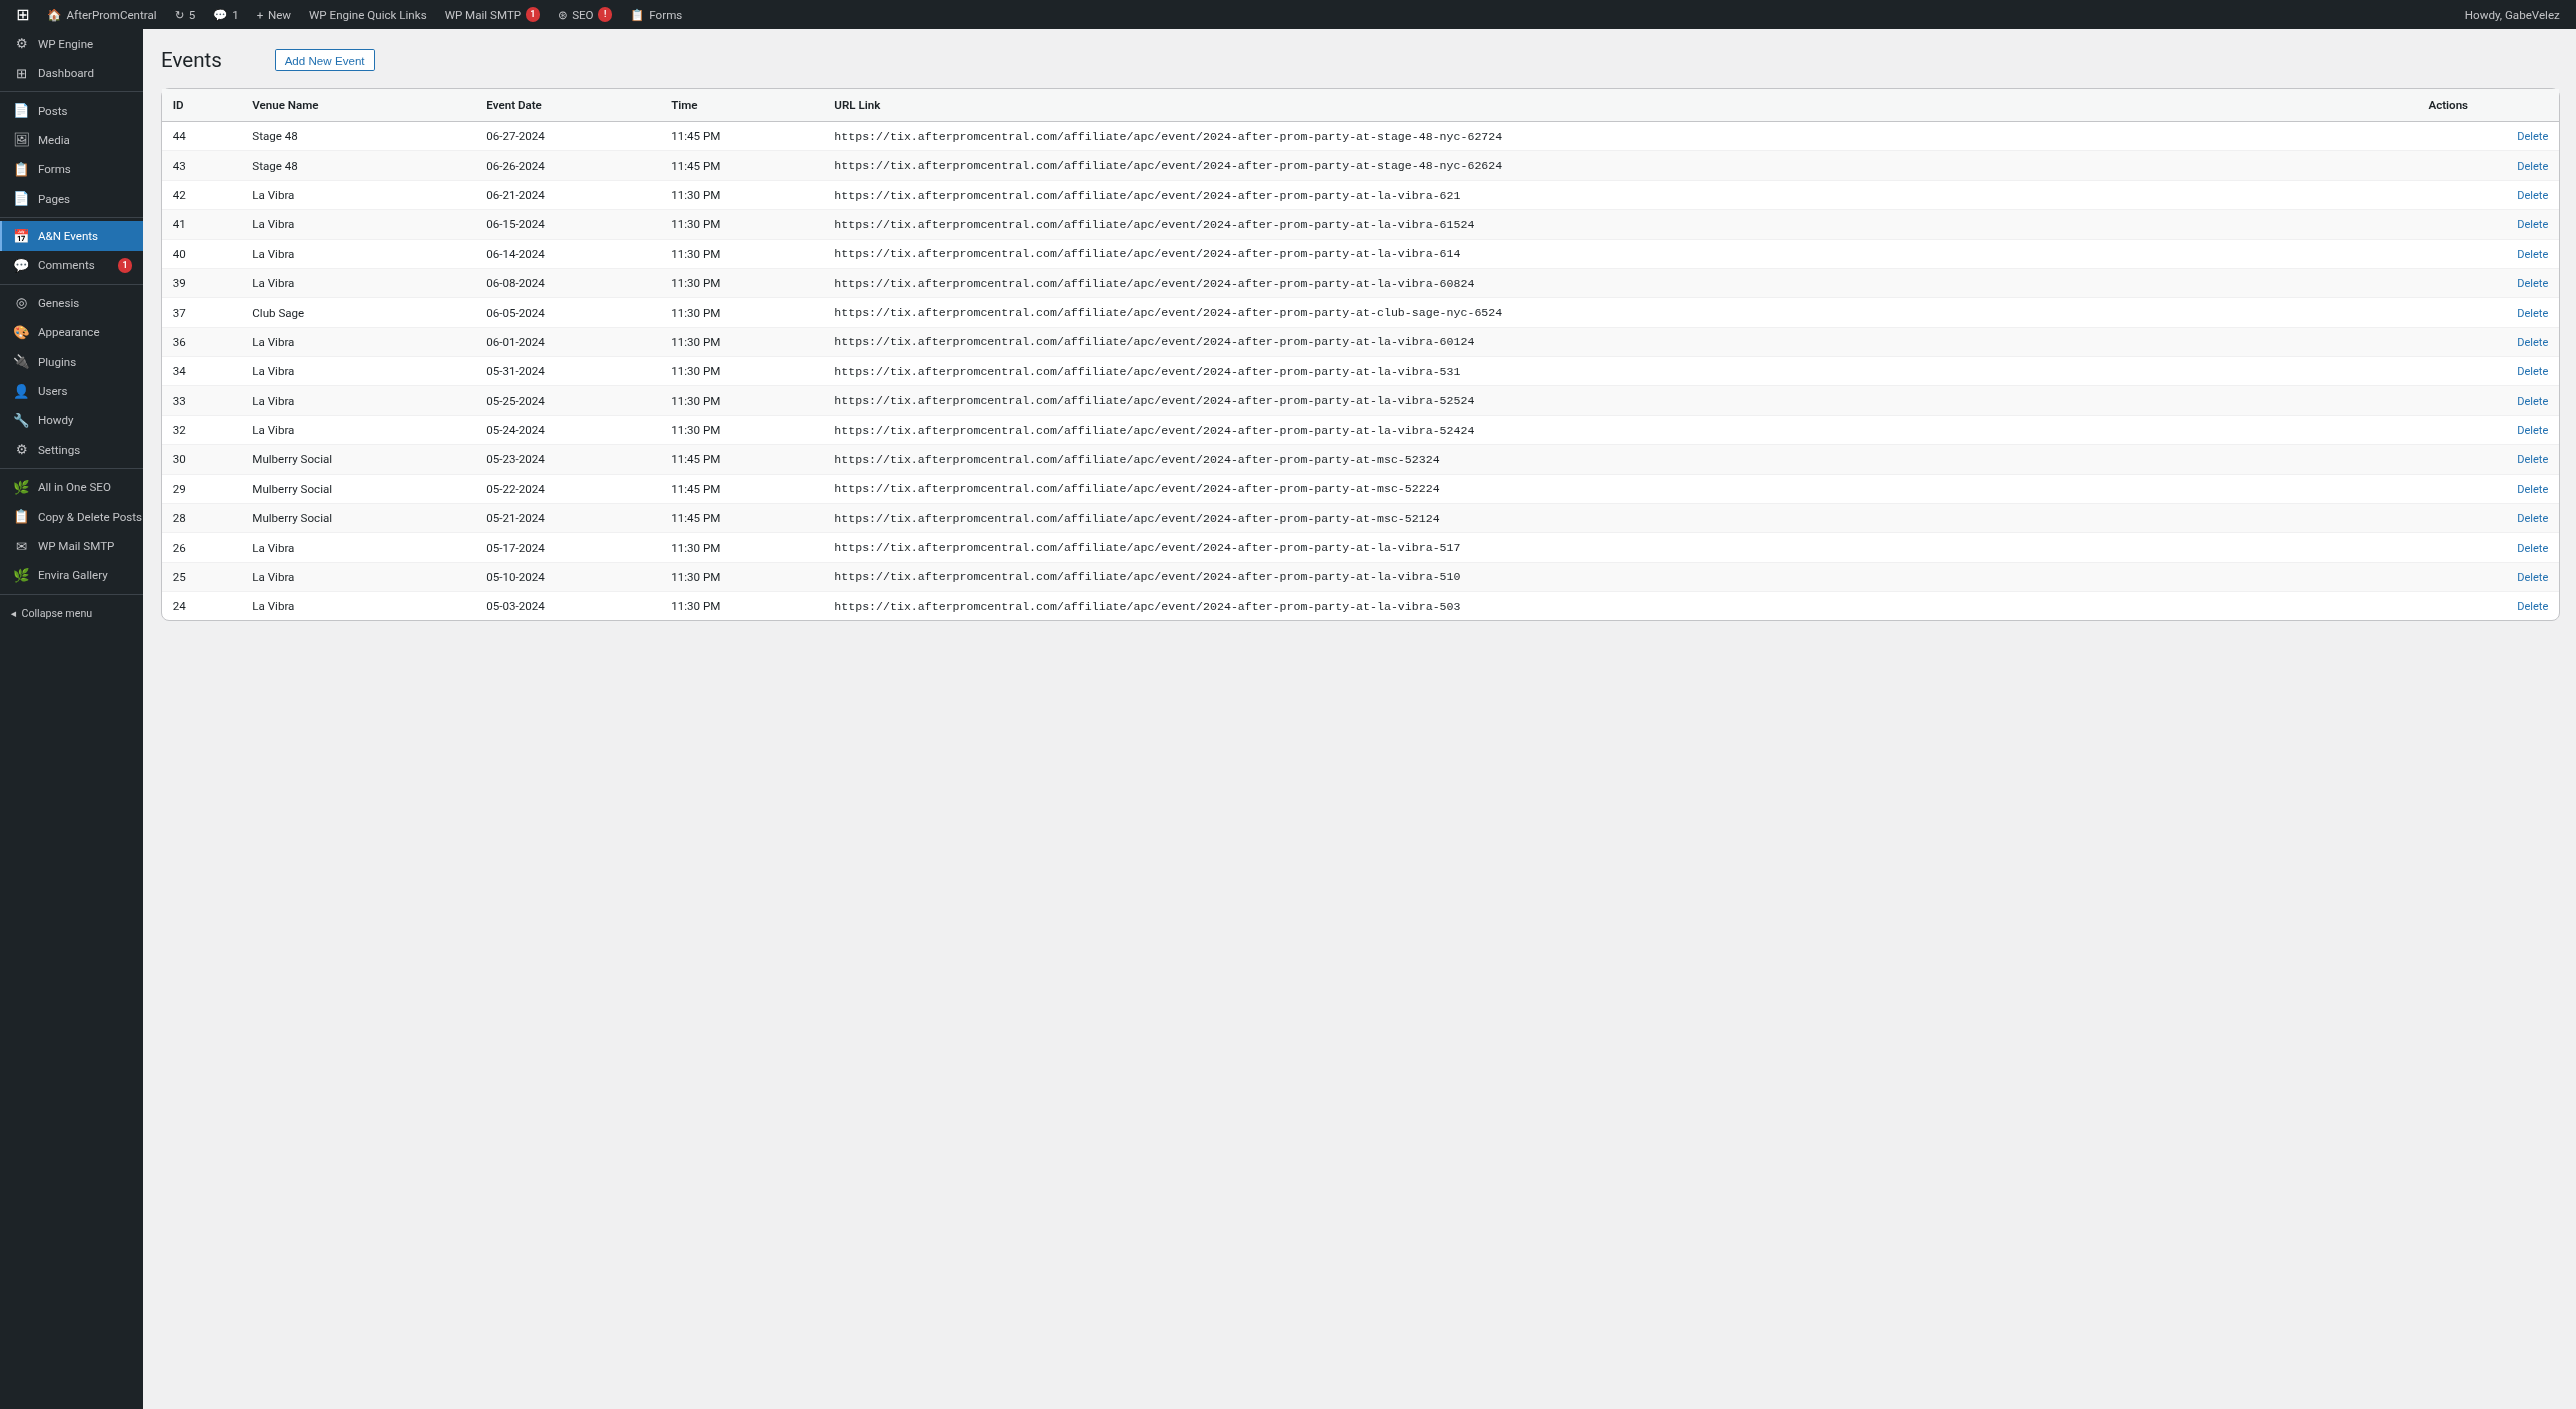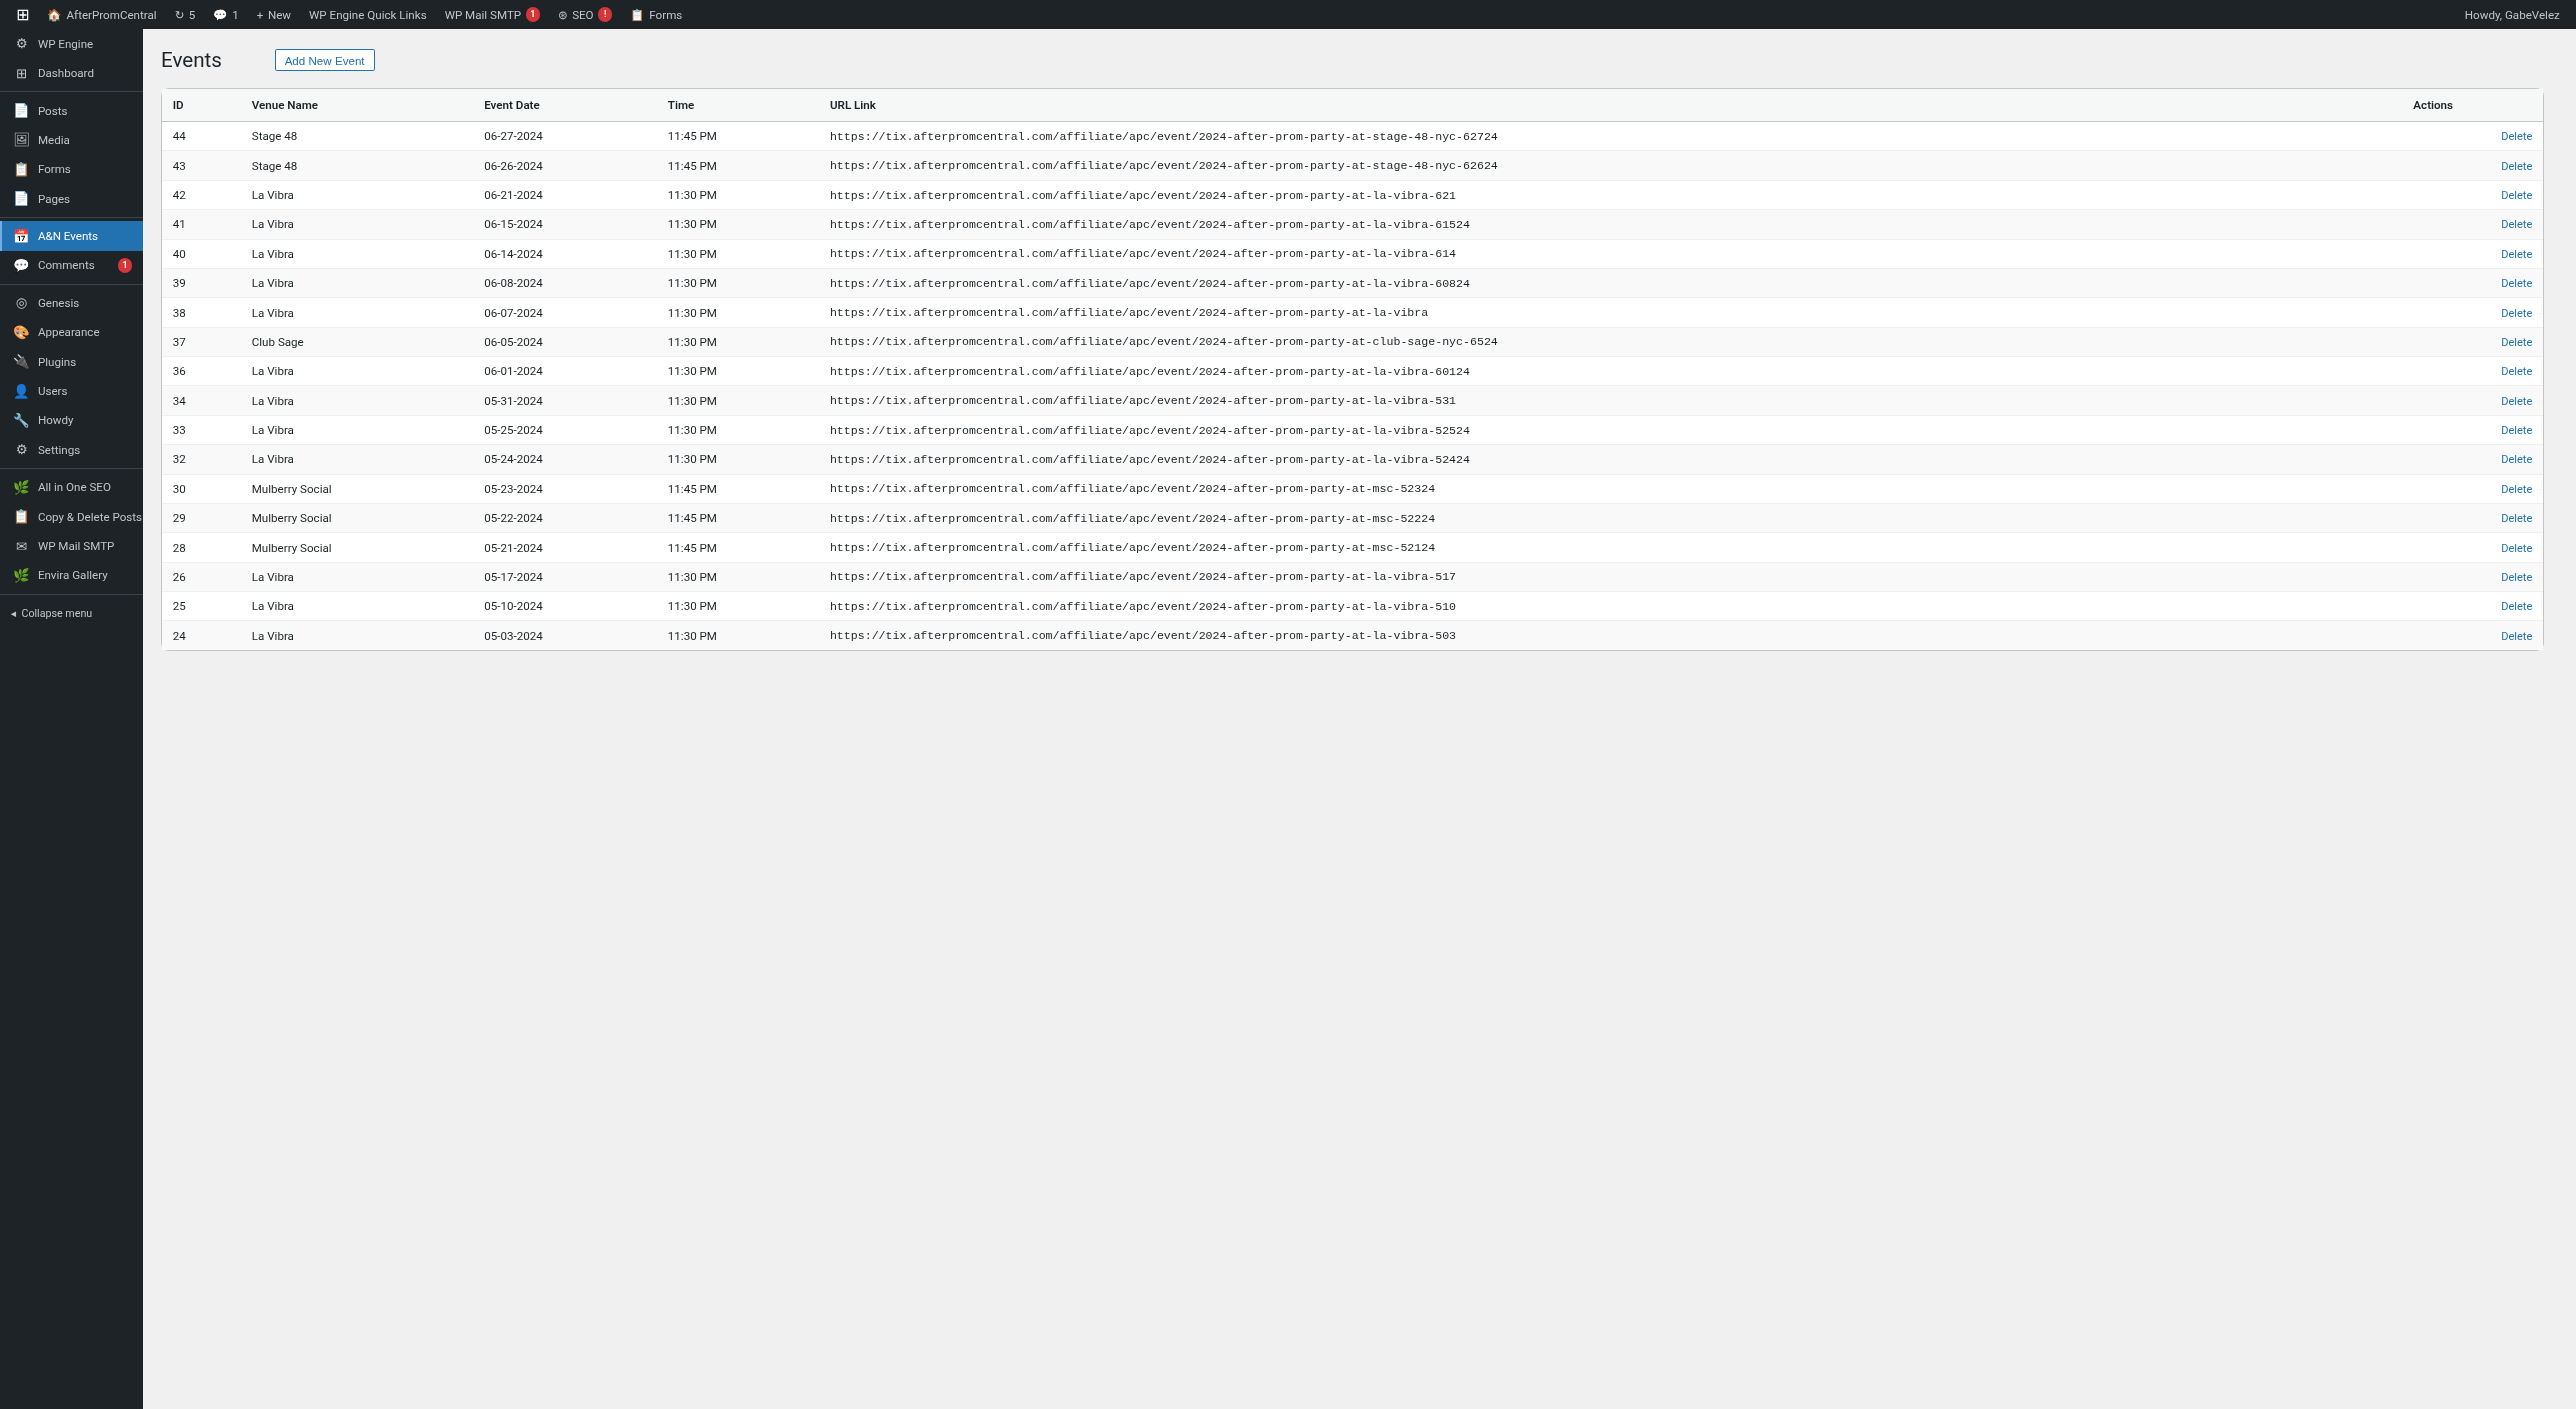--- a/index.html
+++ b/index.html
@@ -66,21 +66,21 @@
       border-left: 2.7px solid transparent;
     }
     .menu-item.active { background: #2271b1; color: #fff; border-left-color: #72aee6; }
     .menu-item-icon { font-size: 13.4px; width: 18px; text-align: center; flex-shrink: 0; }
     .menu-separator { height: 0.9px; background: #3c434a; margin: 3.6px 0; }
 
     
     #wpcontent {
       flex: 1;
       overflow-y: auto;
-      padding: 18px 32px 18px 18px;
+      padding: 18px 16px 18px 18px;
       background: #f0f0f1;
     }
     .page-header {
       display: flex;
       align-items: center;
       gap: 10.7px;
       margin-bottom: 14.3px;
     }
     .page-title {
       font-size: 20.6px;
@@ -365,30 +365,20 @@
       <td>39</td>
       <td>La Vibra</td>
       <td>06-08-2024</td>
       <td>11:30 PM</td>
       <td class="url-cell">https://tix.afterpromcentral.com/affiliate/apc/event/2024-after-prom-party-at-la-vibra-60824</td>
       <td class="td-actions">
         <a class="delete-link">Delete</a>
       </td>
     </tr>
             <tr>
-      <td>38</td>
-      <td>La Vibra</td>
-      <td>06-07-2024</td>
-      <td>11:30 PM</td>
-      <td class="url-cell">https://tix.afterpromcentral.com/affiliate/apc/event/2024-after-prom-party-at-la-vibra</td>
-      <td class="td-actions">
-        <a class="delete-link">Delete</a>
-      </td>
-    </tr>
-            <tr>
       <td>37</td>
       <td>Club Sage</td>
       <td>06-05-2024</td>
       <td>11:30 PM</td>
       <td class="url-cell">https://tix.afterpromcentral.com/affiliate/apc/event/2024-after-prom-party-at-club-sage-nyc-6524</td>
       <td class="td-actions">
         <a class="delete-link">Delete</a>
       </td>
     </tr>
             <tr>

